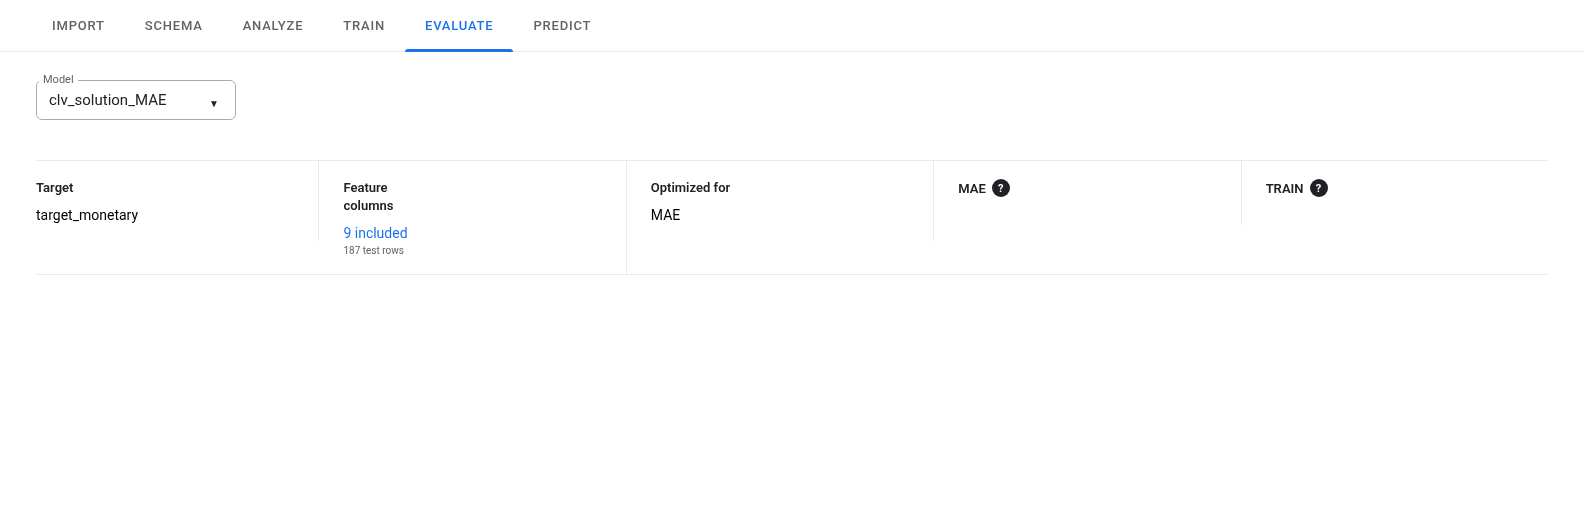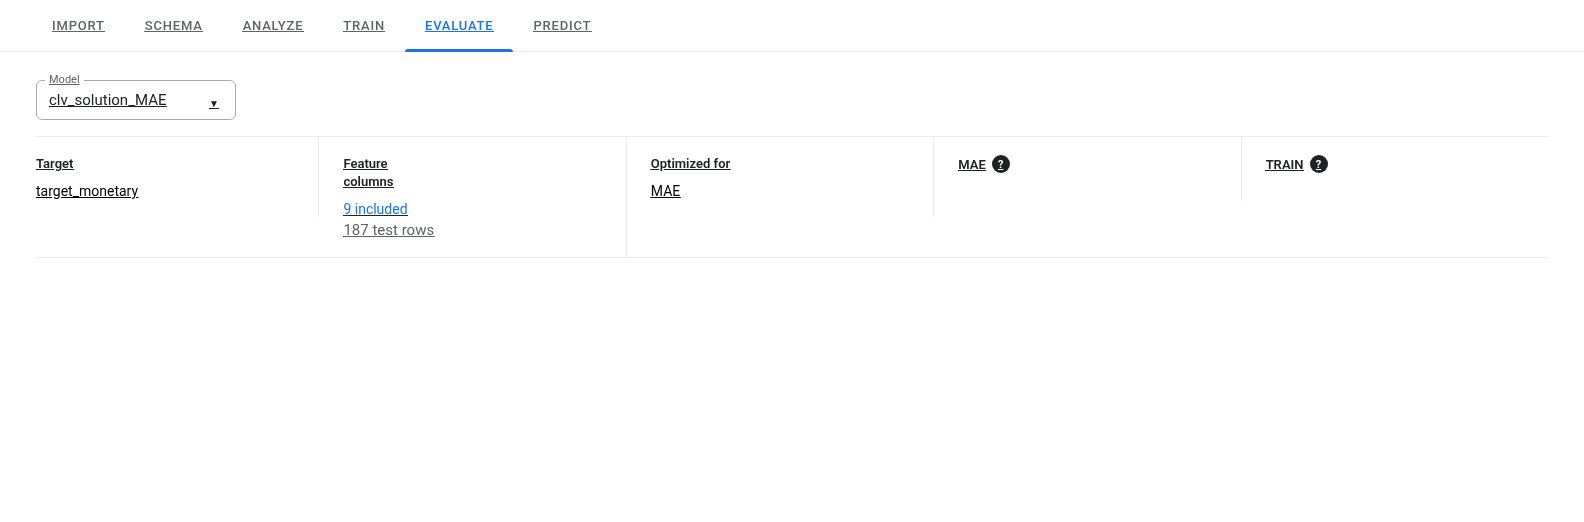--- a/index.html
+++ b/index.html
@@ -1,15 +1,15 @@
 <!DOCTYPE html>
 <html><head>
   <meta charset="utf-8">
   <style>
-    * { box-sizing: border-box; margin: 0; padding: 0; text-decoration: underline; }
+    * { box-sizing: border-box; margin: 0; padding: 0; }
     body {
       font-family: 'Google Sans', Roboto, Arial, sans-serif;
       background: #fff;
       color: #202124;
       font-size: 14px;
     }
 
     
     .top-nav {
       display: flex;
@@ -57,21 +57,21 @@
       border: 1.5px solid #aaa;
       border-radius: 6px;
       padding: 6px 16px 10px 12px;
       min-width: 200px;
     }
     .model-select-label {
       font-size: 11px;
       color: #5f6368;
       position: absolute;
       top: -8px;
-      left: 8px;
+      left: 2px;
       background: #fff;
       padding: 0 4px;
     }
     .model-select-row {
       display: flex;
       align-items: flex-end;
       justify-content: space-between;
       margin-top: 4px;
     }
     .model-select-value {
@@ -79,21 +79,21 @@
       color: #202124;
     }
     .model-select-arrow {
       font-size: 10px;
       color: #202124;
       margin-left: 12px;
     }
 
     
     .stats-section {
-      margin-top: 16px;
+      margin-top: 40px;
     }
     .stats-row {
       display: flex;
       align-items: flex-start;
       border-top: 1px solid #e8eaed;
       border-bottom: 1px solid #e8eaed;
     }
     .stats-cell {
       padding: 18px 24px;
       flex: 1;
@@ -116,21 +116,21 @@
       font-size: 14px;
       color: #000000;
     }
     .cell-value-blue {
       font-size: 14px;
       color: #1a73e8;
       cursor: pointer;
       text-decoration: none;
     }
     .cell-sub {
-      font-size: 15px;
+      font-size: 10px;
       color: #5f6368;
       margin-top: 4px;
     }
     .help-icon {
       display: inline-flex;
       align-items: center;
       justify-content: center;
       width: 18px;
       height: 18px;
       border-radius: 50%;

